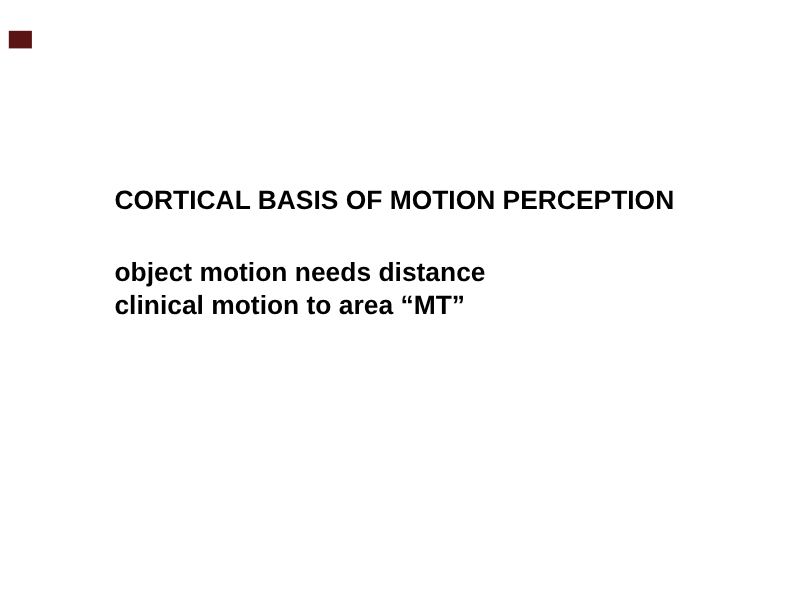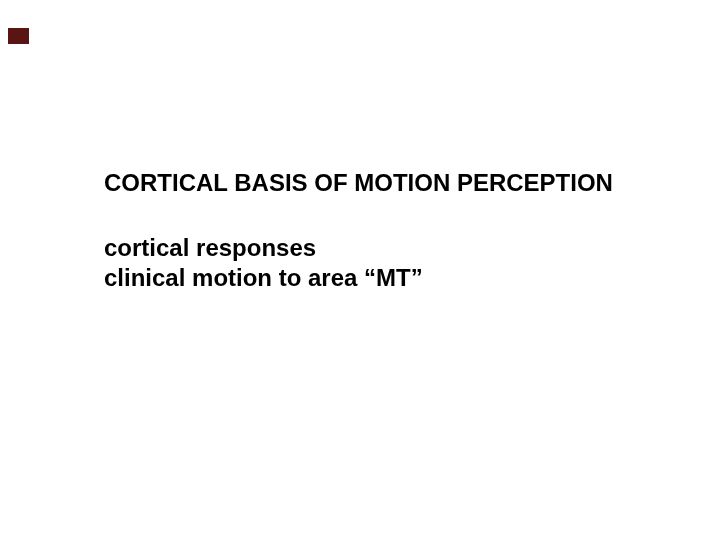--- a/index.html
+++ b/index.html
@@ -54,17 +54,17 @@
 </head>
 <body>
 
 <div class="slide-canvas">
 
   <div class="corner-accent"></div>
 
   <h1 class="slide-title">CORTICAL BASIS OF MOTION PERCEPTION</h1>
 
   <ul class="slide-body">
-    <li>cortical responses</li>
+    <li>object motion needs distance</li>
     <li>clinical motion to area “MT”</li>
   </ul>
 
 </div>
 
 </body></html>

